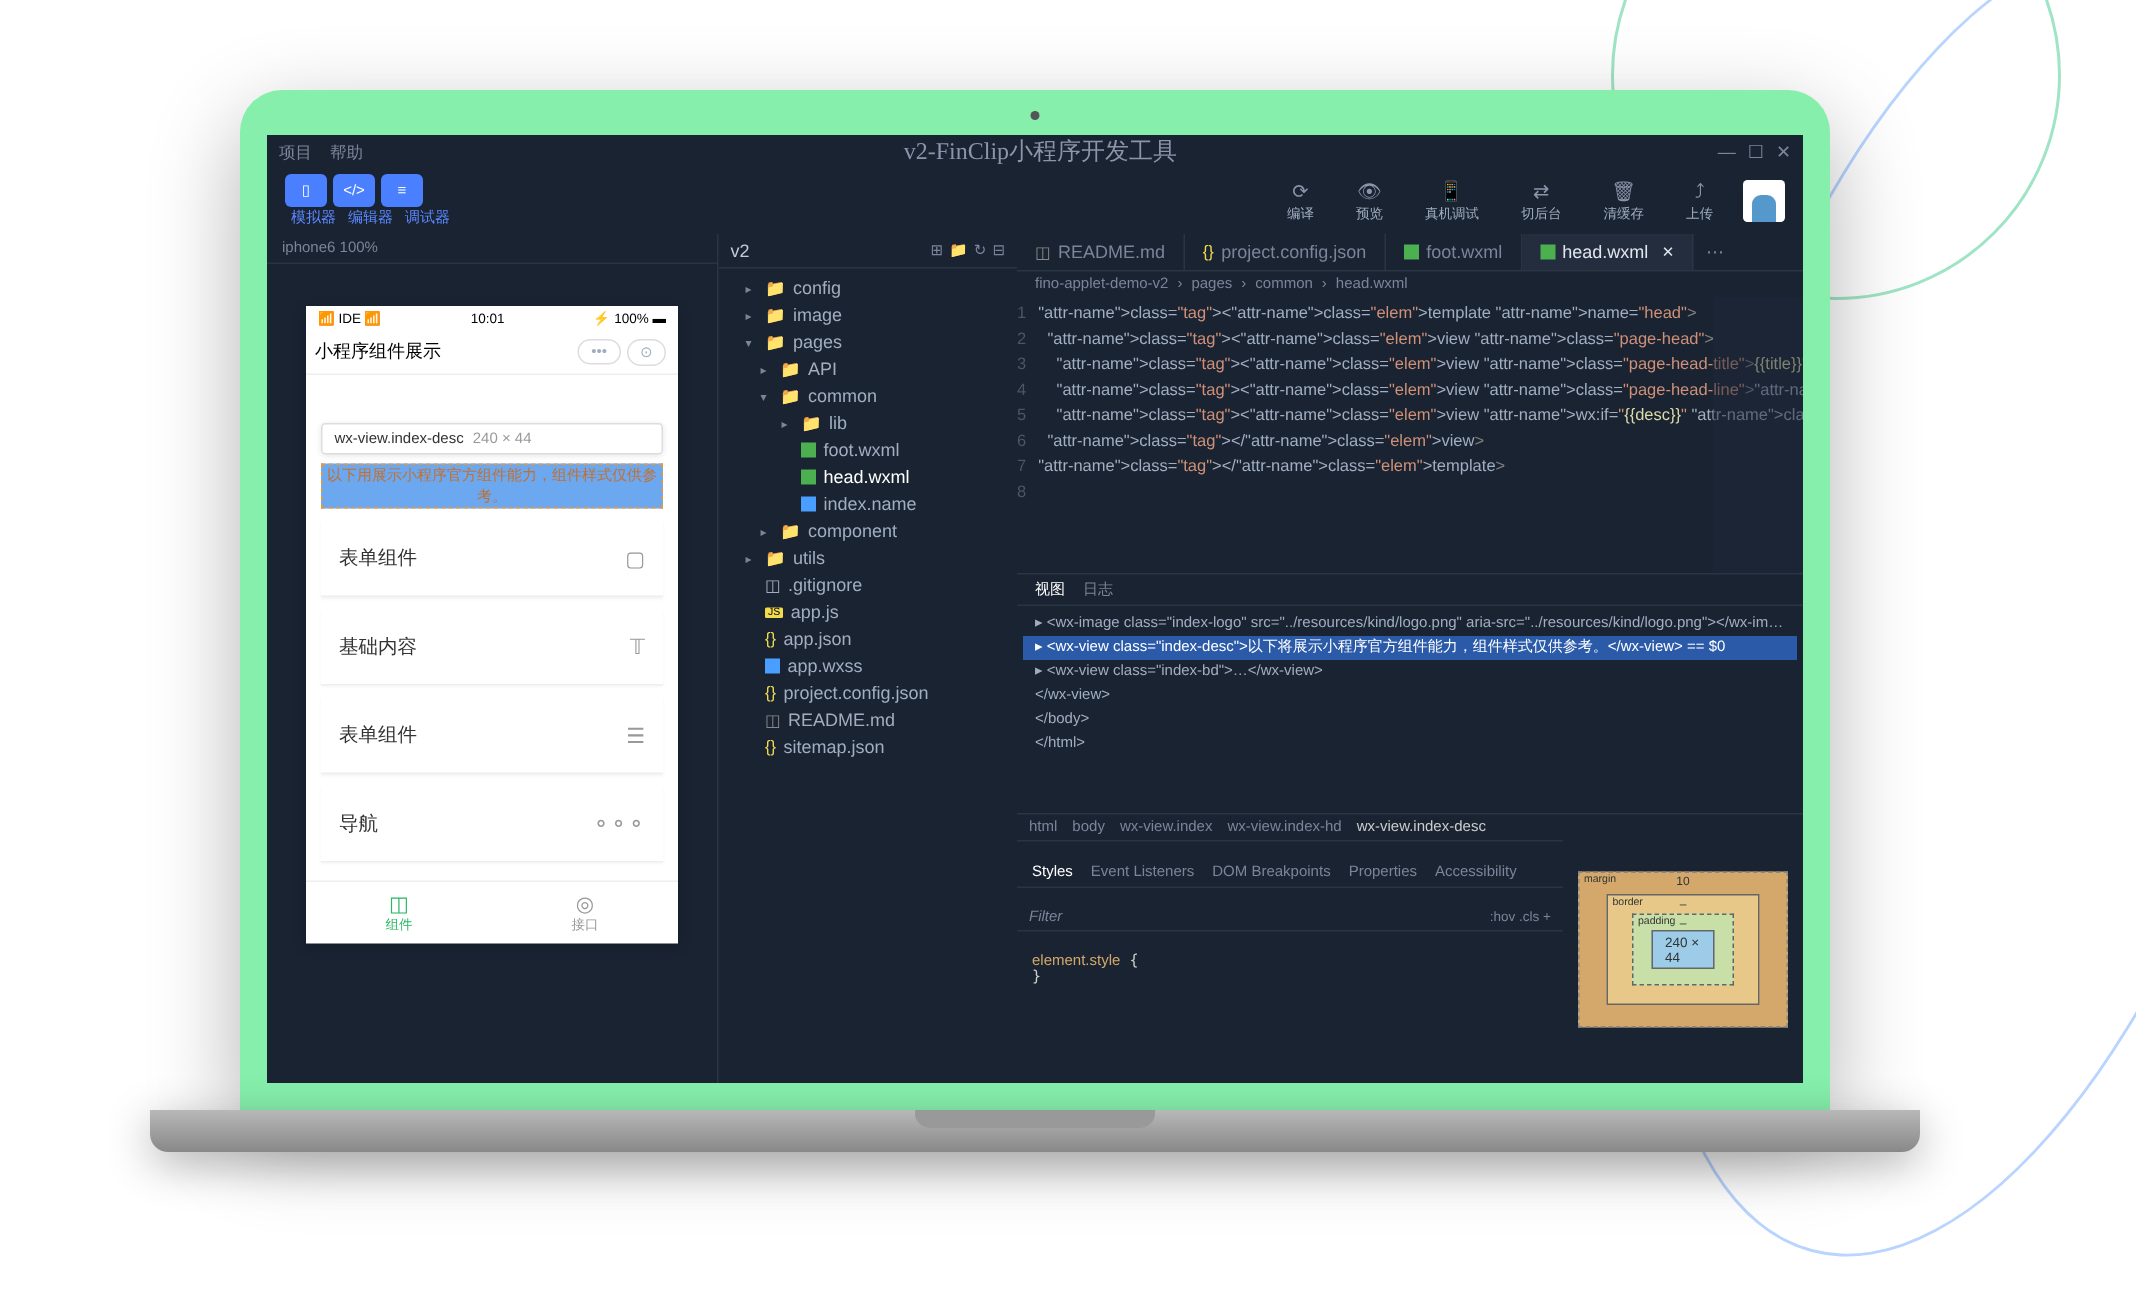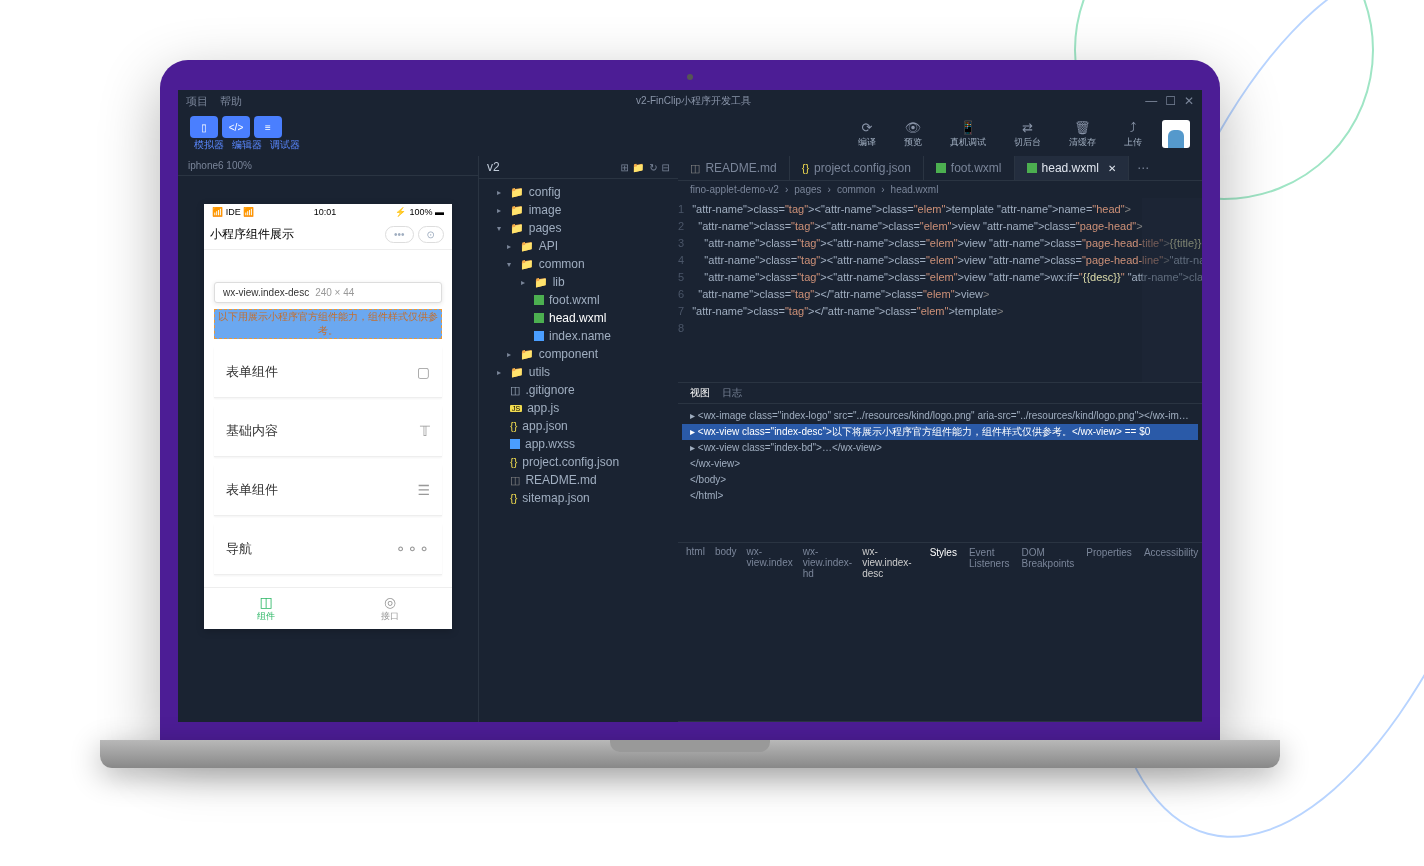--- a/index.html
+++ b/index.html
@@ -4,32 +4,32 @@
 <style>
 * { margin: 0; padding: 0; box-sizing: border-box; font-family: -apple-system, "Segoe UI", sans-serif; }
 body { background: #fff; width: 1424px; height: 866px; position: relative; overflow: hidden; }
 
 
 .bg-curve-1 { position: absolute; right: -100px; top: -50px; width: 400px; height: 900px; border: 2px solid #b8d4ff; border-radius: 50%; transform: rotate(15deg); }
 .bg-curve-2 { position: absolute; right: 50px; top: -100px; width: 300px; height: 300px; border: 2px solid #9fe5c5; border-radius: 50%; }
 
 
 .laptop { position: absolute; left: 160px; top: 60px; width: 1060px; height: 720px; }
-.laptop-screen { width: 100%; height: 680px; background: #4c1d95; border-radius: 28px 28px 0 0; padding: 30px 18px 18px 18px; box-shadow: 0 20px 60px rgba(0,0,0,0.3); }
+.laptop-screen { width: 100%; height: 680px; background: #86efac; border-radius: 28px 28px 0 0; padding: 30px 18px 18px 18px; box-shadow: 0 20px 60px rgba(0,0,0,0.3); }
 .laptop-camera { position: absolute; top: 14px; left: 50%; transform: translateX(-50%); width: 6px; height: 6px; background: #555; border-radius: 50%; }
 .laptop-base { width: 1180px; height: 28px; background: linear-gradient(#b8b8b8, #888); margin-left: -60px; border-radius: 0 0 12px 12px; box-shadow: 0 8px 30px rgba(0,0,0,0.3); }
 .laptop-notch { width: 160px; height: 12px; background: #999; margin: 0 auto; border-radius: 0 0 10px 10px; }
 
 
 .app { width: 100%; height: 100%; background: #1a2332; display: flex; flex-direction: column; font-size: 12px; color: #a0aec0; overflow: hidden; }
 
 
 .titlebar { height: 22px; background: #1a2332; display: flex; align-items: center; padding: 0 8px; }
 .titlebar-menu { display: flex; gap: 12px; color: #7a8599; font-size: 11px; }
-.titlebar-title { flex: 1; text-align: center; color: #8a95a9; font-size: 10px; }
+.titlebar-title { flex: 1; text-align: center; color: #8a95a9; font-size: 16px; font-family: Liberation Serif, serif; }
 .titlebar-controls { display: flex; gap: 8px; color: #7a8599; font-size: 12px; }
 
 
 .toolbar { height: 44px; background: #1a2332; display: flex; align-items: center; padding: 0 12px; gap: 8px; }
 .mode-btns { display: flex; gap: 4px; }
 .mode-btn { width: 28px; height: 22px; background: #4a7fff; border-radius: 4px; display: flex; align-items: center; justify-content: center; color: #fff; font-size: 10px; }
 .mode-labels { display: flex; gap: 8px; margin-left: 4px; color: #5a88ff; font-size: 10px; }
 .toolbar-spacer { flex: 1; }
 .toolbar-actions-row { display: flex; gap: 28px; }
 .toolbar-action { text-align: center; font-size: 9px; }
@@ -102,21 +102,21 @@
 .dom-panel { height: 160px; background: #1a2332; border-top: 1px solid #2a3442; display: flex; flex-direction: column; font-size: 10px; overflow:hidden;}
 .dom-tabs { display: flex; gap: 12px; padding: 3px 12px; border-bottom: 1px solid #2a3442; }
 .dom-tab { color: #7a8599; cursor: pointer; }
 .dom-tab.active { color: #fff; }
 .dom-tree { flex: 1; padding: 4px; font-family: Consolas, monospace; overflow: hidden; }
 .dom-line { padding: 1px 8px; line-height: 14px; white-space: nowrap; overflow:hidden; text-overflow:ellipsis;}
 .dom-line.hl { background: #2a5aa8; color: #fff; }
 
 
 .styles-panel { height: 180px; background: #1a2332; border-top: 1px solid #2a3442; display: flex; font-size: 10px; }
-.styles-left { flex: 1; display: flex; flex-direction: row; }
+.styles-left { flex: 1; display: flex; flex-direction: column; gap: 11px; }
 .crumb-row { padding: 3px 8px; display: flex; gap: 10px; border-bottom: 1px solid #2a3442; color:#7a8599;}
 .crumb-row span:last-child { color:#ccc;}
 .styles-tabs { display: flex; gap: 12px; padding: 4px 10px; border-bottom: 1px solid #2a3442; }
 .styles-tab { color: #7a8599; }
 .styles-tab.active { color: #fff; }
 .filter-row { display: flex; padding: 3px 8px; border-bottom: 1px solid #2a3442; }
 .filter-input { flex: 1; color: #7a8599; font-style: italic; }
 .filter-actions { color: #7a8599; font-size:9px;}
 .css-block { padding: 3px 10px; font-family: Consolas, monospace; color: #ccc; }
 .css-sel { color: #d4a86a; }

